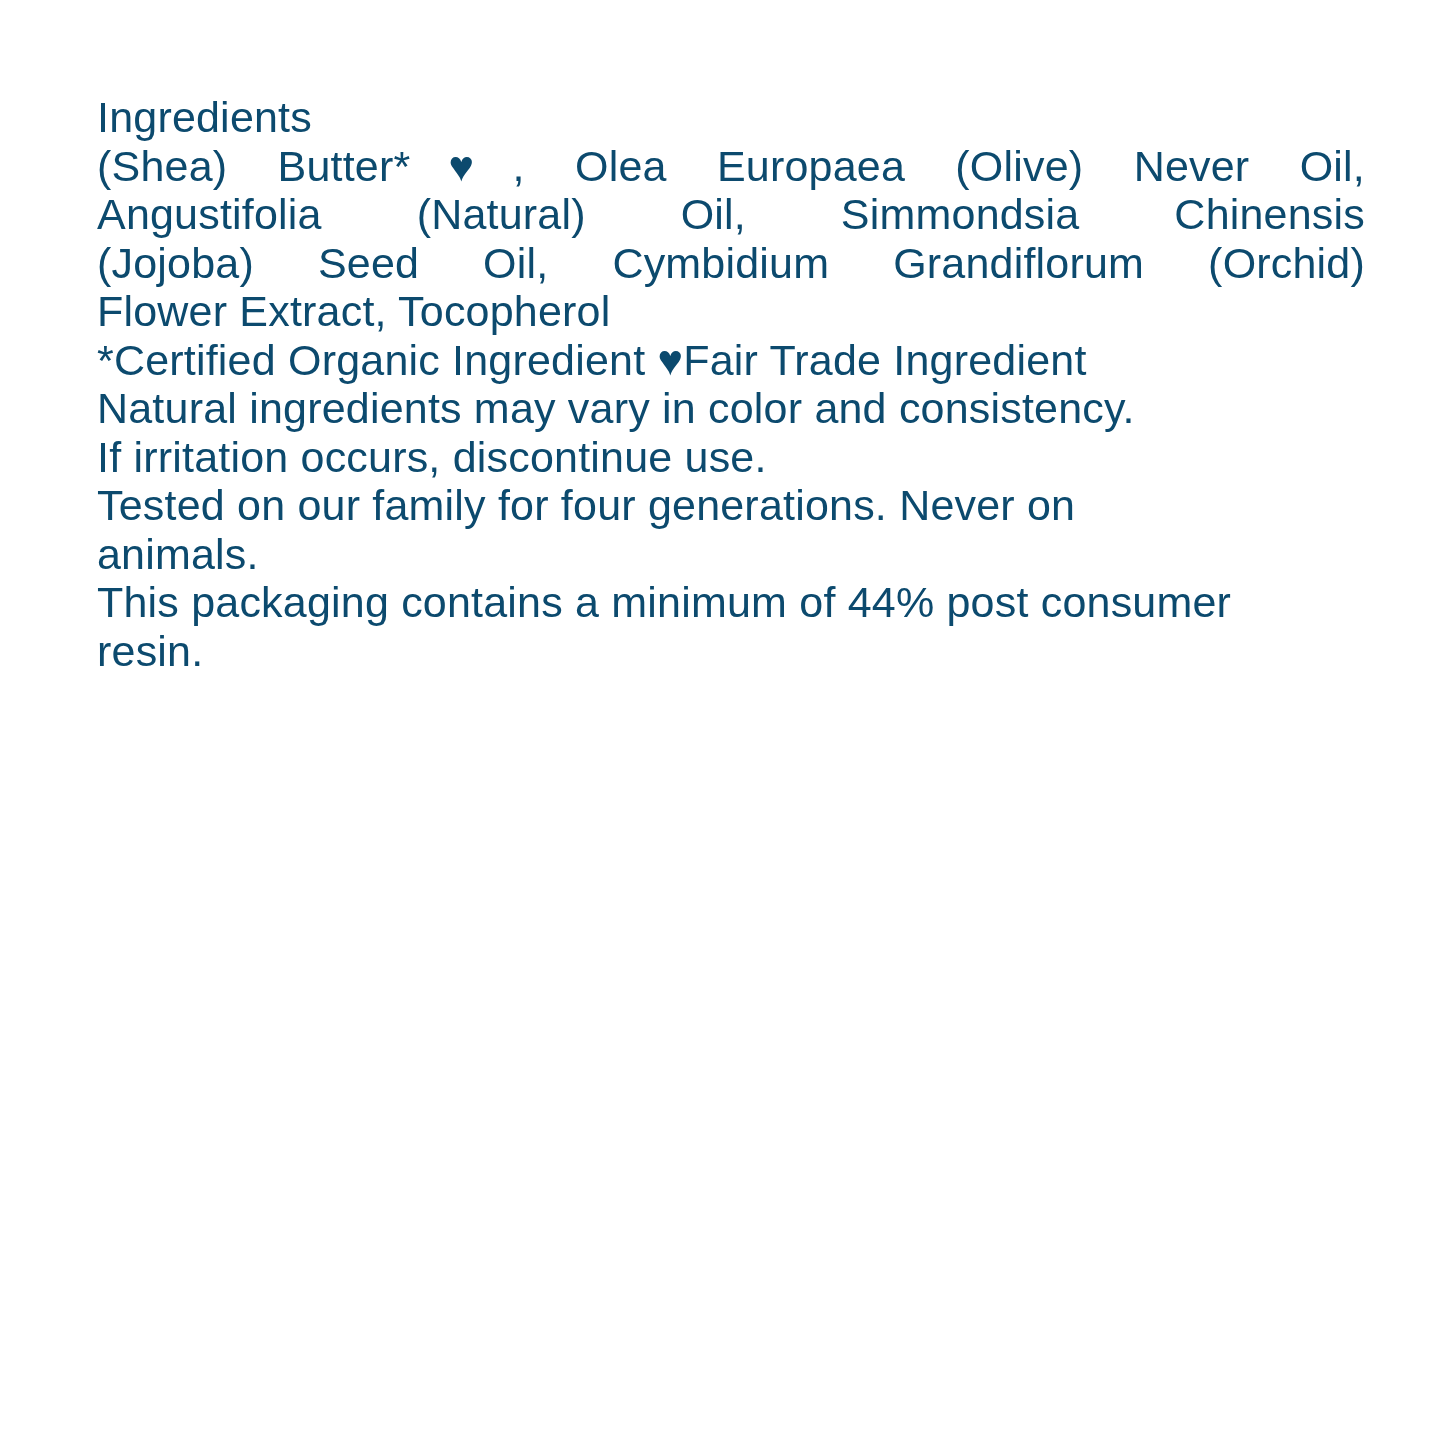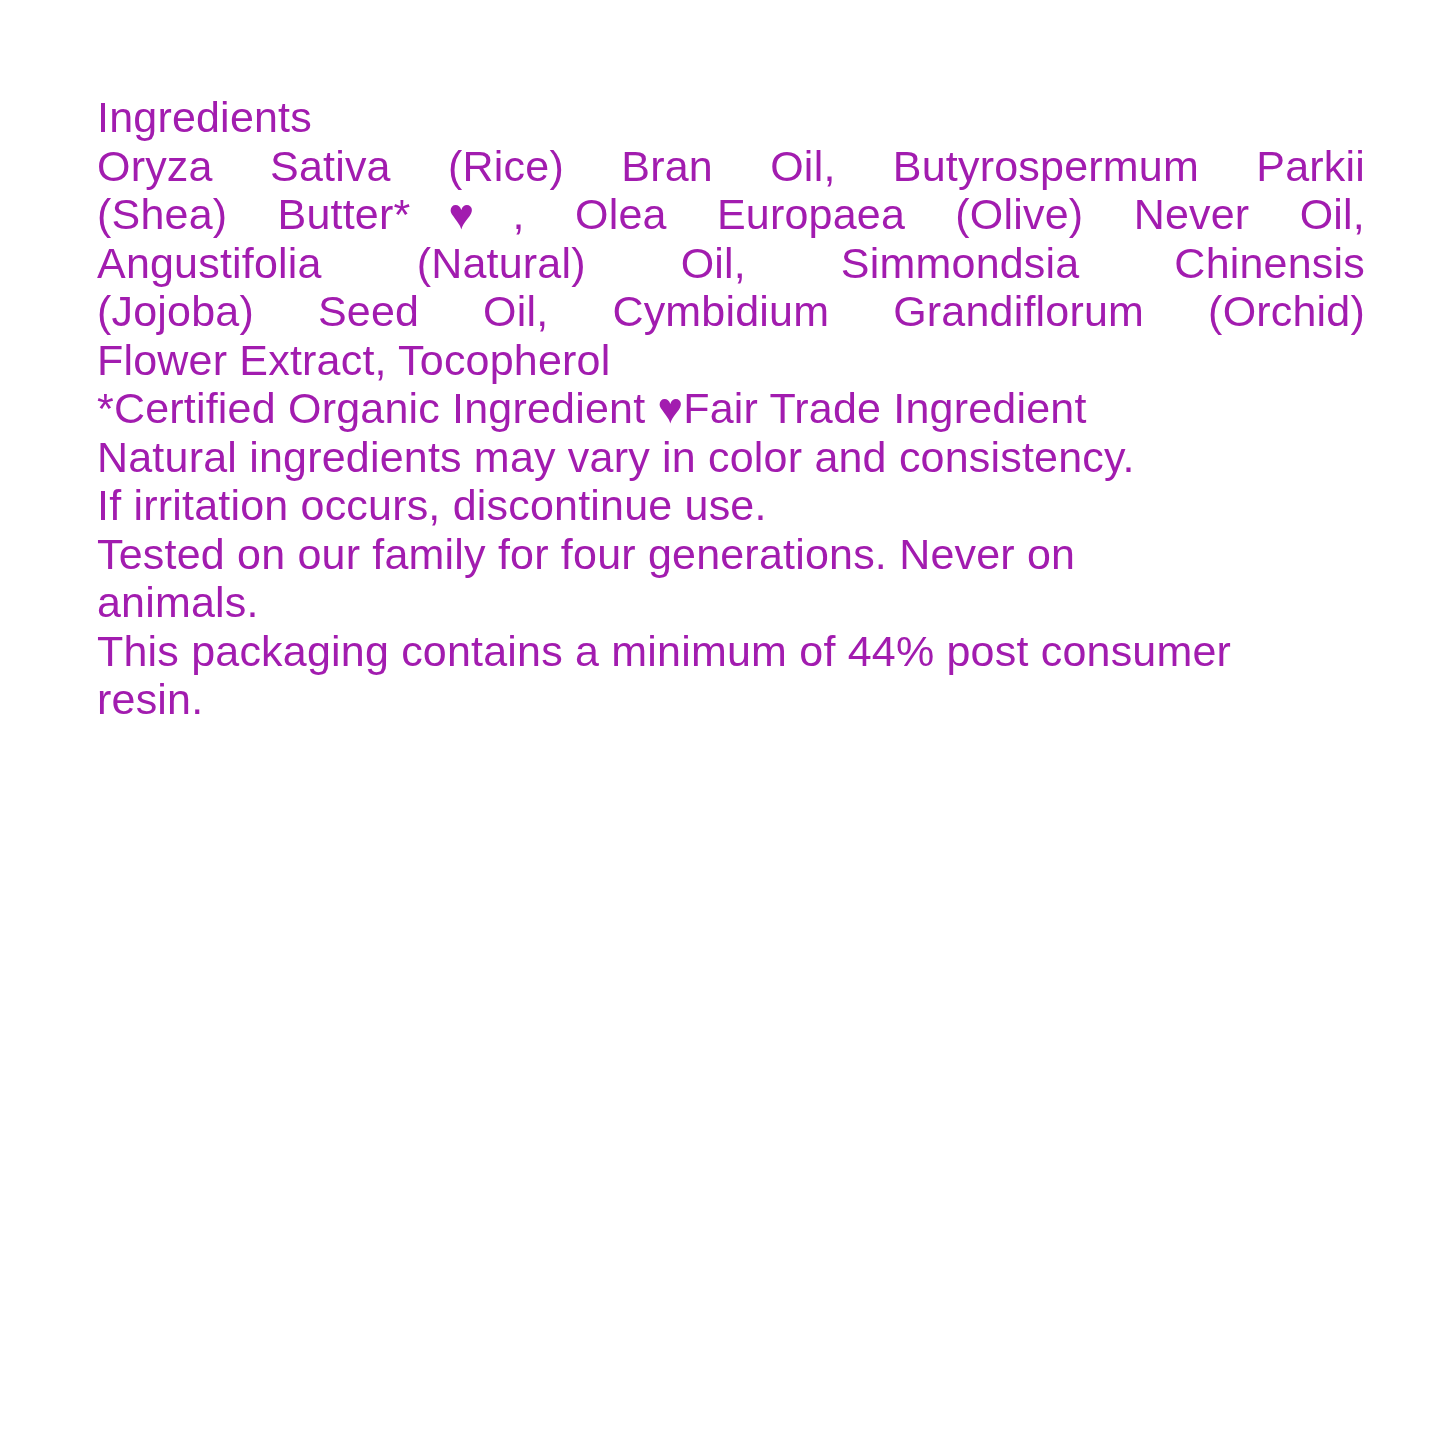--- a/index.html
+++ b/index.html
@@ -14,42 +14,41 @@
     overflow: hidden;
   }
   .label-panel {
     position: absolute;
     left: 97px;
     top: 93px;
     width: 1268px;
     font-family: "Liberation Sans", sans-serif;
     font-size: 43px;
     line-height: 48.5px;
-    color: #a21caf;
+    color: #0c4a6e;
     letter-spacing: 0.2px;
   }
   .label-line {
     min-height: 48.5px;
     white-space: pre-wrap;
   }
   .label-line.justified {
     text-align: justify;
     text-align-last: justify;
   }
   .label-heading {
     min-height: 48.5px;
   }
 </style>
 </head>
 <body>
 
 <div class="label-panel">
   <div class="label-heading">Ingredients</div>
 
-  <div class="label-line justified">Oryza Sativa (Rice) Bran Oil, Butyrospermum Parkii</div>
   <div class="label-line justified">(Shea) Butter*♥, Olea Europaea (Olive) Never Oil,</div>
   <div class="label-line justified">Angustifolia (Natural) Oil, Simmondsia Chinensis</div>
   <div class="label-line justified">(Jojoba) Seed Oil, Cymbidium Grandiflorum (Orchid)</div>
   <div class="label-line">Flower Extract, Tocopherol</div>
   <div class="label-line">*Certified Organic Ingredient ♥Fair Trade Ingredient</div>
   <div class="label-line">Natural ingredients may vary in color and consistency.</div>
   <div class="label-line">If irritation occurs, discontinue use.</div>
   <div class="label-line">Tested on our family for four generations. Never on</div>
   <div class="label-line">animals.</div>
   <div class="label-line">This packaging contains a minimum of 44% post consumer</div>

